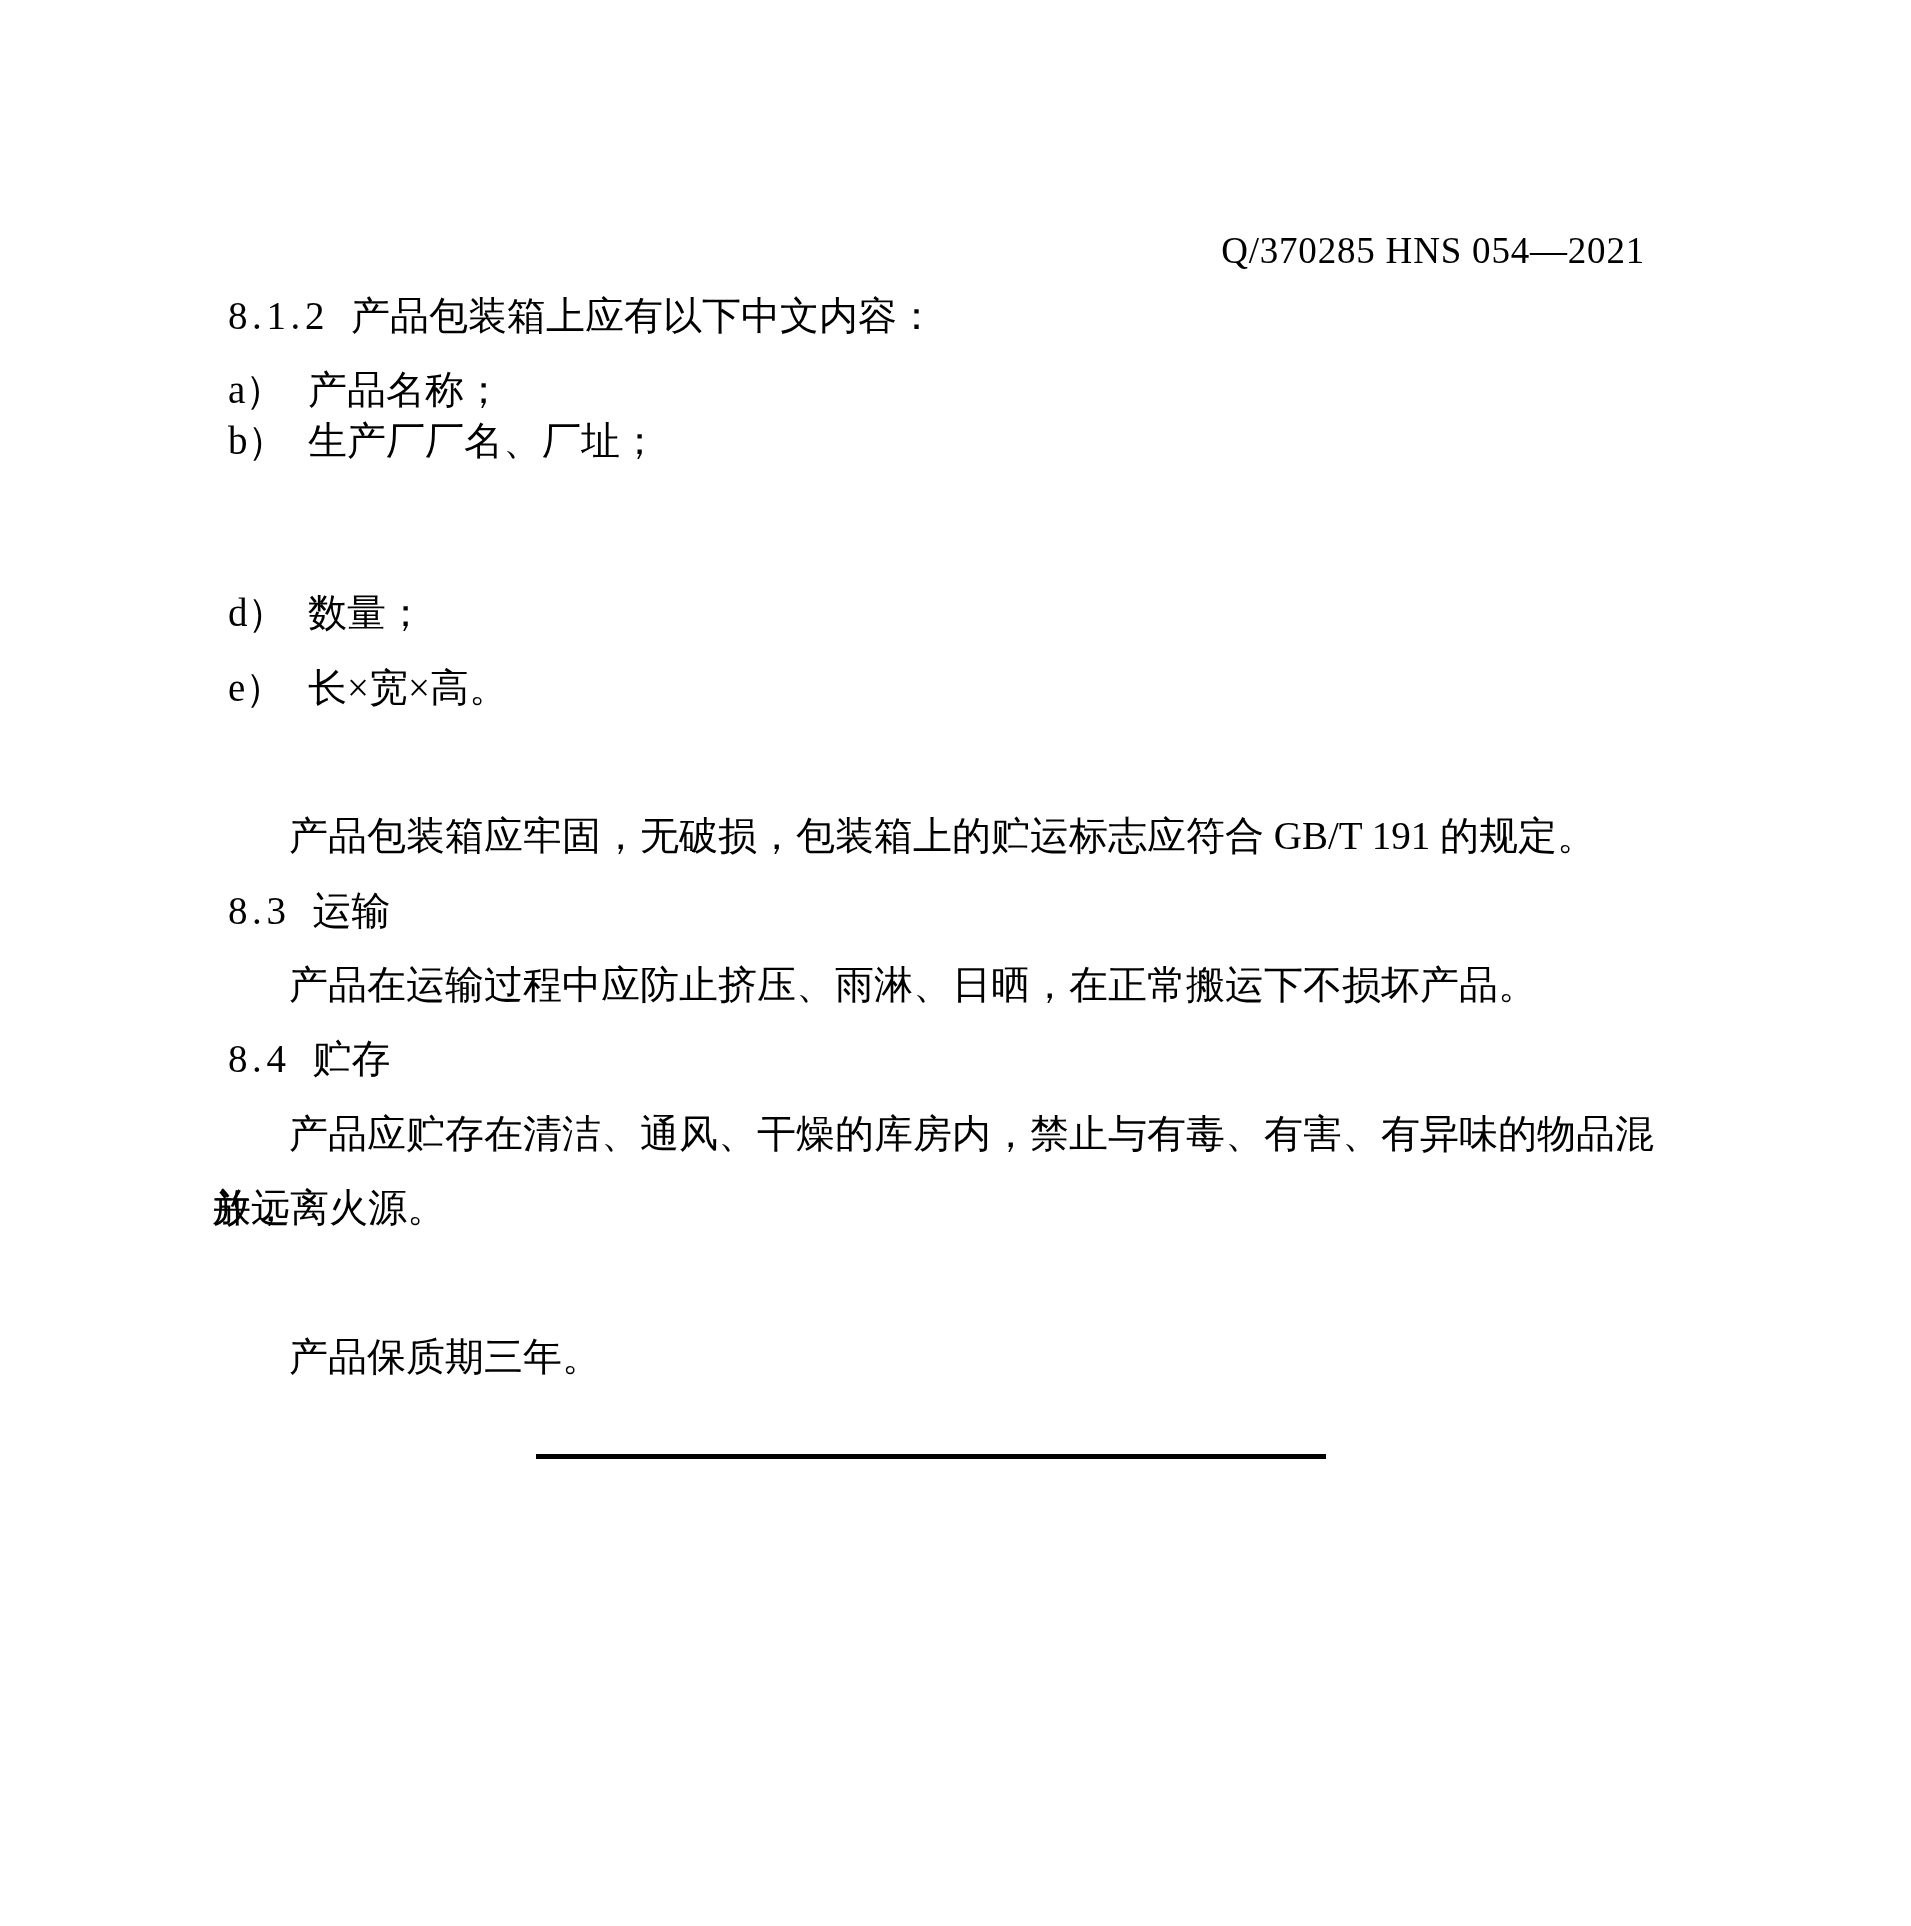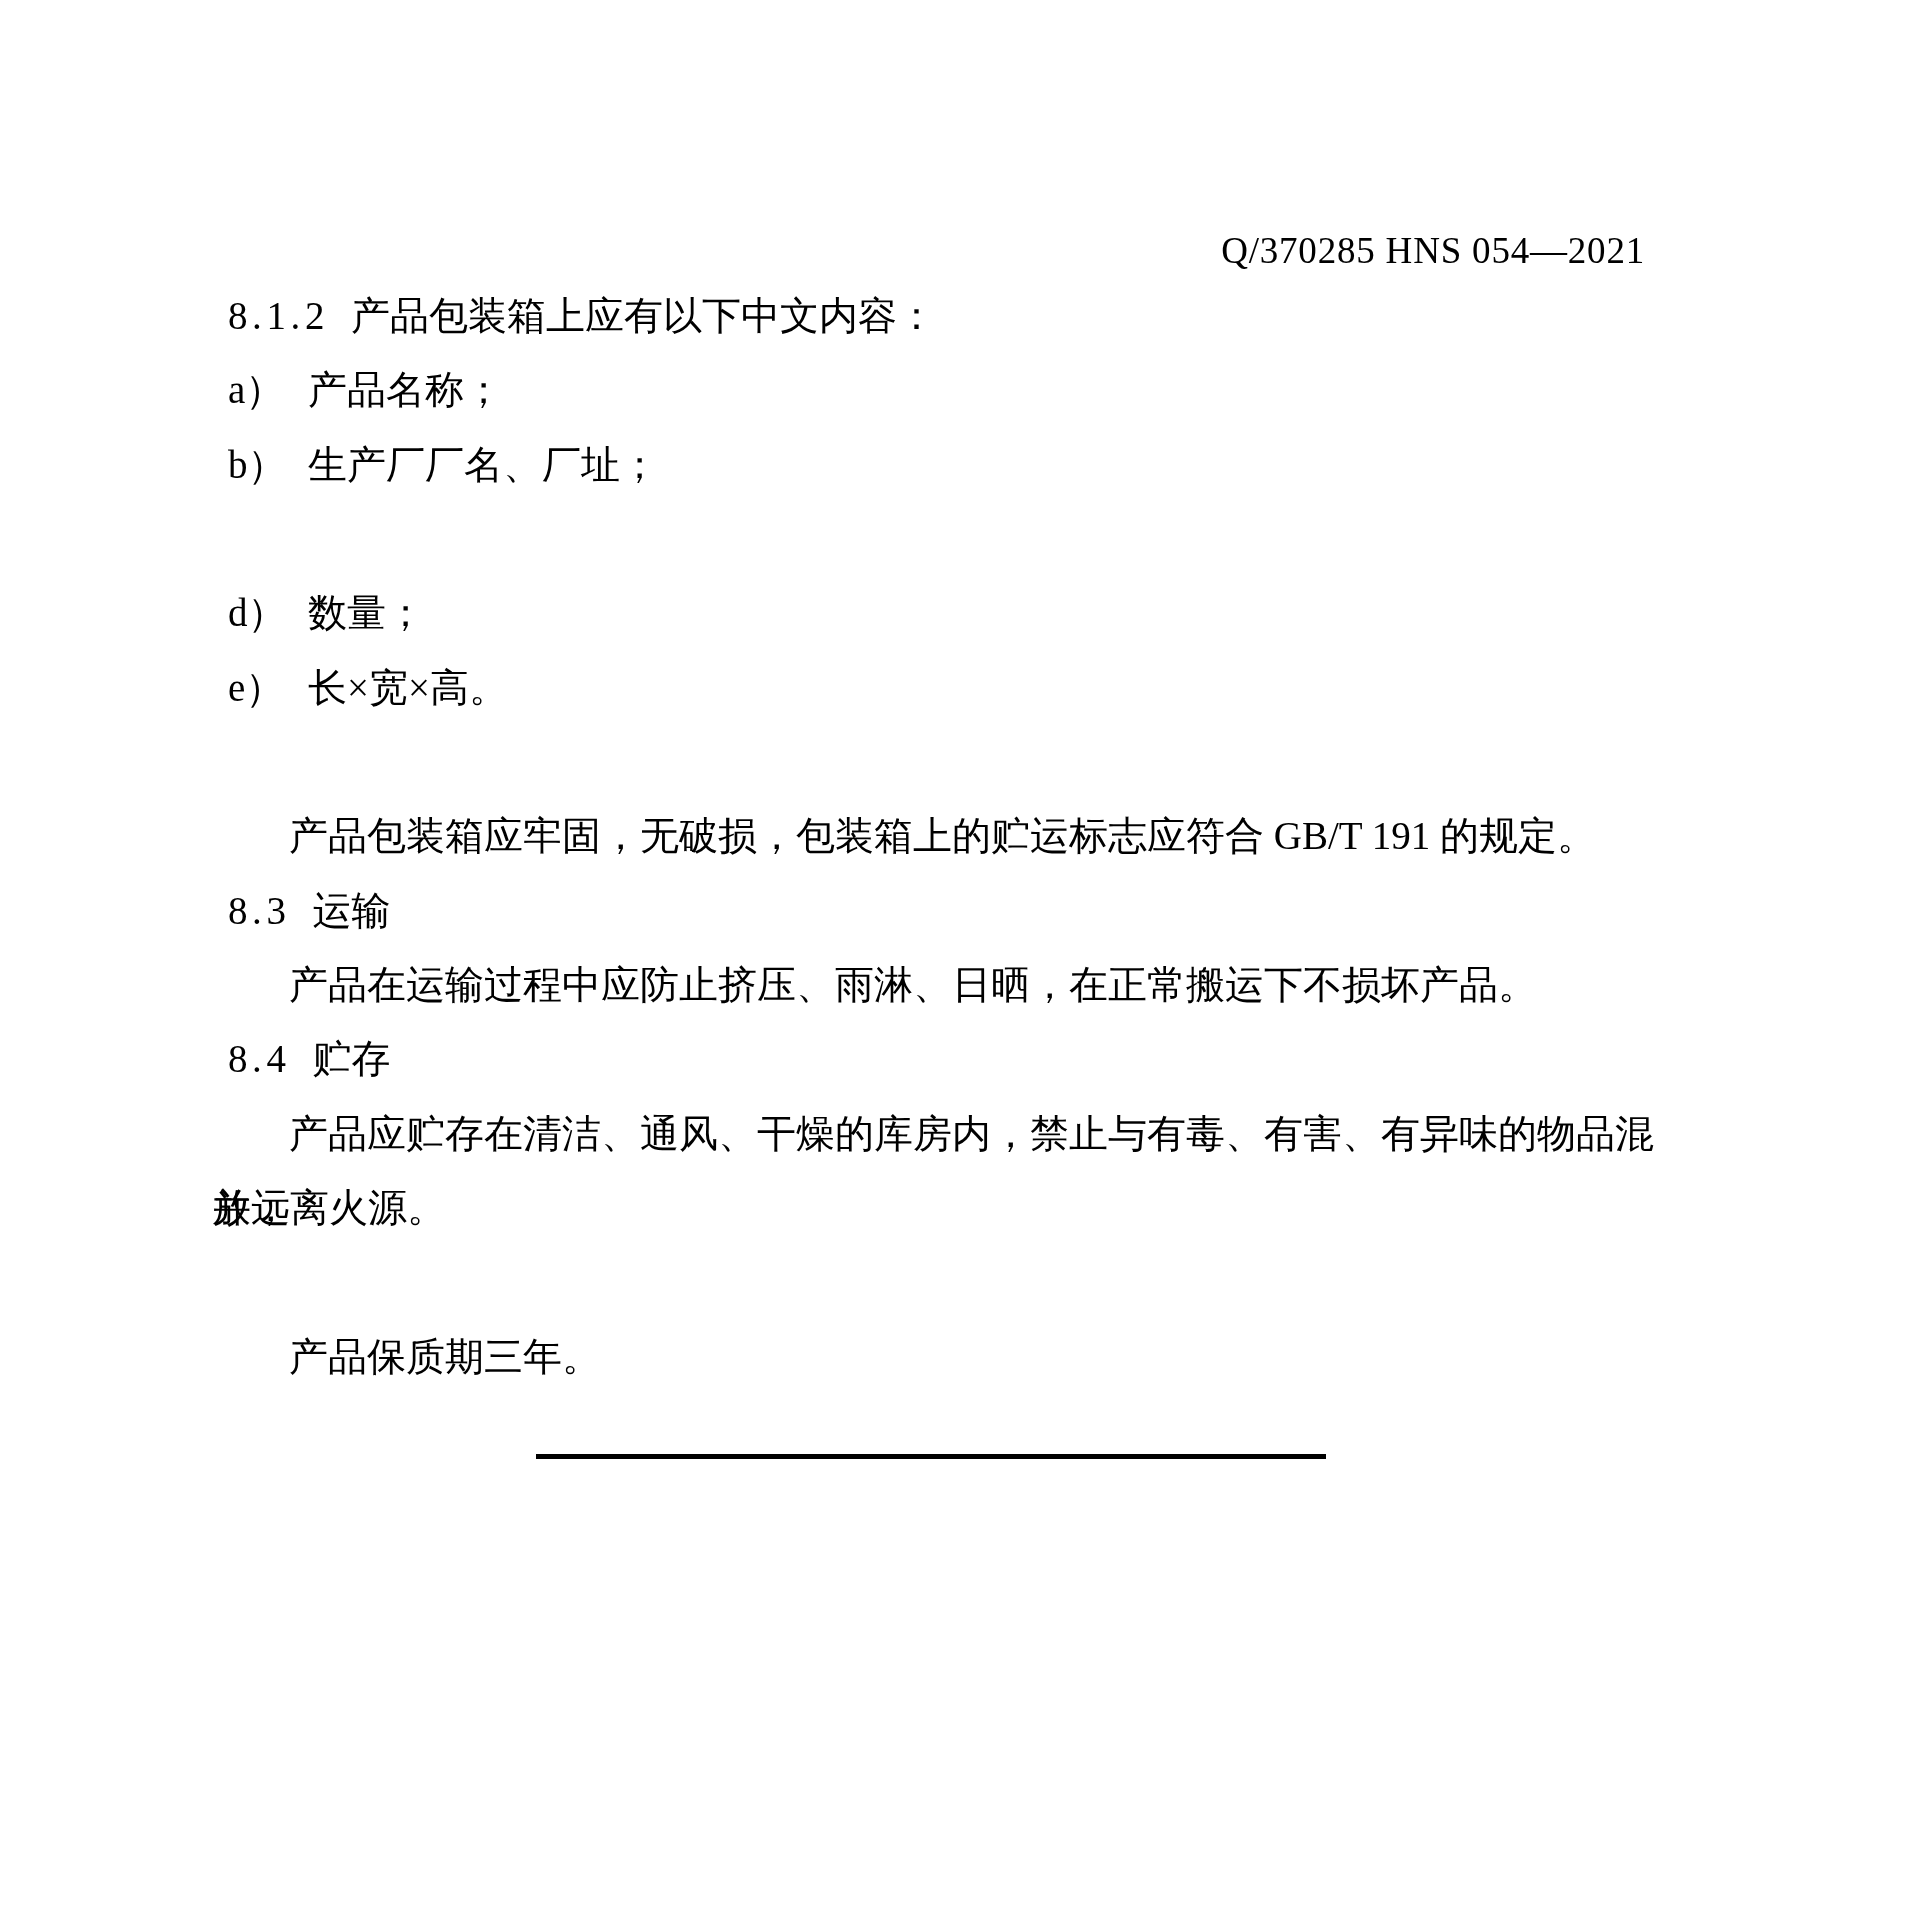--- a/index.html
+++ b/index.html
@@ -73,21 +73,21 @@
   <div class="doc-header">Q/370285 HNS 054—2021</div>
 
   <div class="line head" style="top:279px">
     <span class="num">8.1.2</span><span class="title">产品包装箱上应有以下中文内容：</span>
   </div>
 
   <div class="line list-item" style="top:353px">
     <span class="marker">a）</span><span>产品名称；</span>
   </div>
 
-  <div class="line list-item" style="top:428px">
+  <div class="line list-item" style="top:404px">
     <span class="marker">b）</span><span>生产厂厂名、厂址；</span>
   </div>
 
 
   <div class="line list-item" style="top:651px">
     <span class="marker">e）</span><span>长×宽×高。</span>
   </div>
 
   <div class="line list-item" style="top:576px">
     <span class="marker">d）</span><span>数量；</span>

